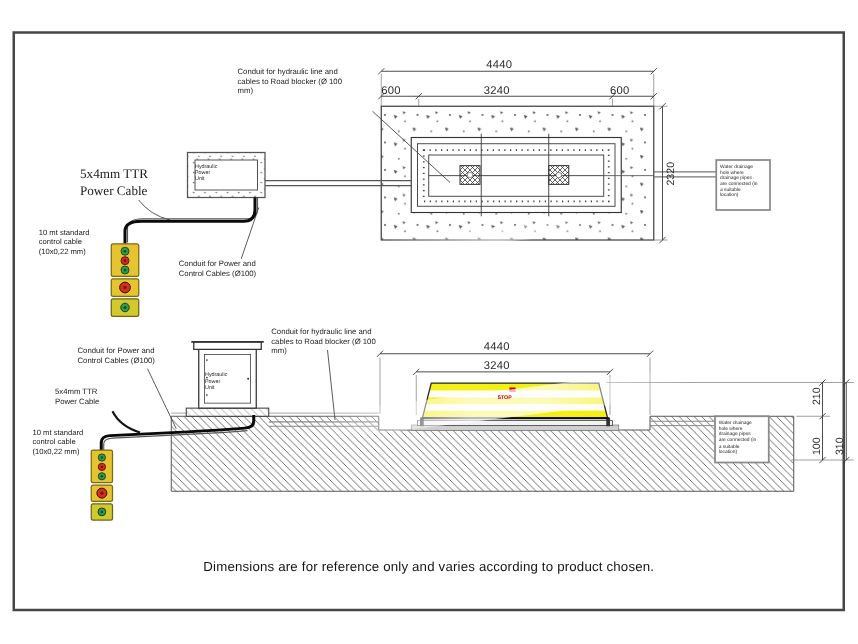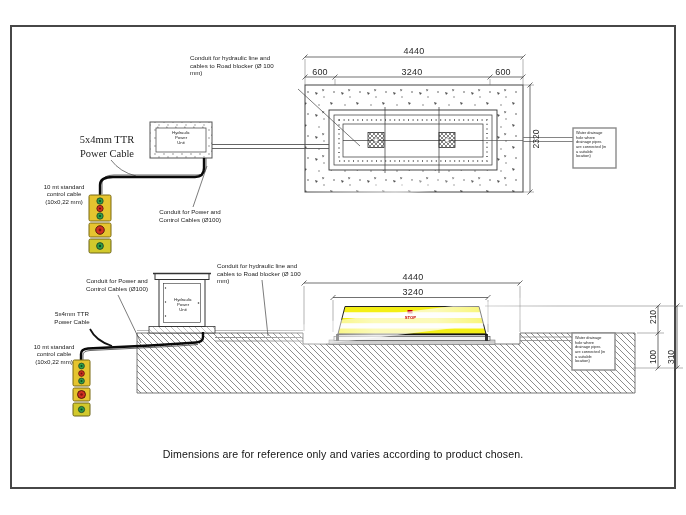--- a/index.html
+++ b/index.html
@@ -1,19 +1,19 @@
 <!DOCTYPE html>
 <html><head>
 <meta charset="utf-8">
 <style>
   html,body{margin:0;padding:0;background:#fff;}
   #page{position:relative;width:686px;height:515px;background:#fff;overflow:hidden;
         font-family:"Liberation Sans","DejaVu Sans",sans-serif;}
   .lbl{position:absolute;white-space:pre-line;color:#1c1c1c;line-height:1.22;}
-  .ctr{text-align:center;}
+  .ctr{}
   .dim{color:#2a2a2a;font-size:9px;letter-spacing:.2px;}
   .vdim{position:absolute;width:30px;height:10px;text-align:center;color:#2a2a2a;font-size:8.5px;
         transform:rotate(-90deg);transform-origin:center;}
   #frame{position:absolute;left:10px;top:25px;width:662px;height:460px;border:2px solid #474747;}
   .note{position:absolute;font-size:3.9px;line-height:1.2;color:#222;white-space:pre-line;}
   .streak{position:absolute;pointer-events:none;}
   #caption{position:absolute;left:10px;top:448px;width:666px;text-align:center;
            font-size:10.6px;font-weight:500;color:#141414;letter-spacing:.15px;}
   svg{position:absolute;left:0;top:0;}
 </style>

